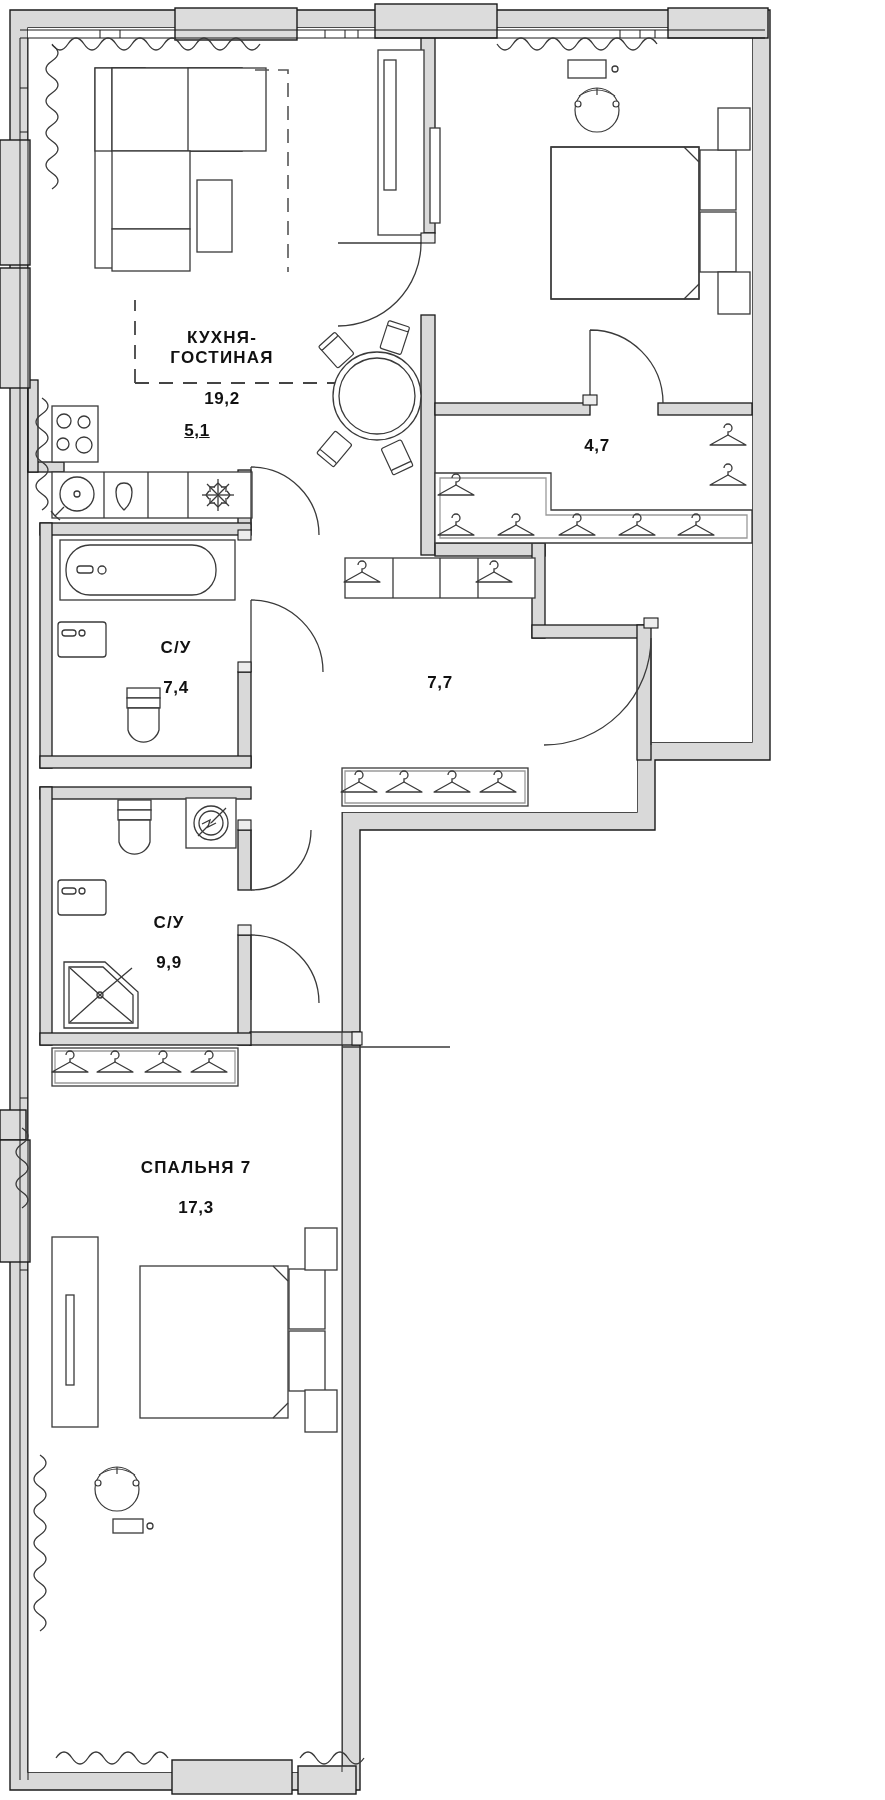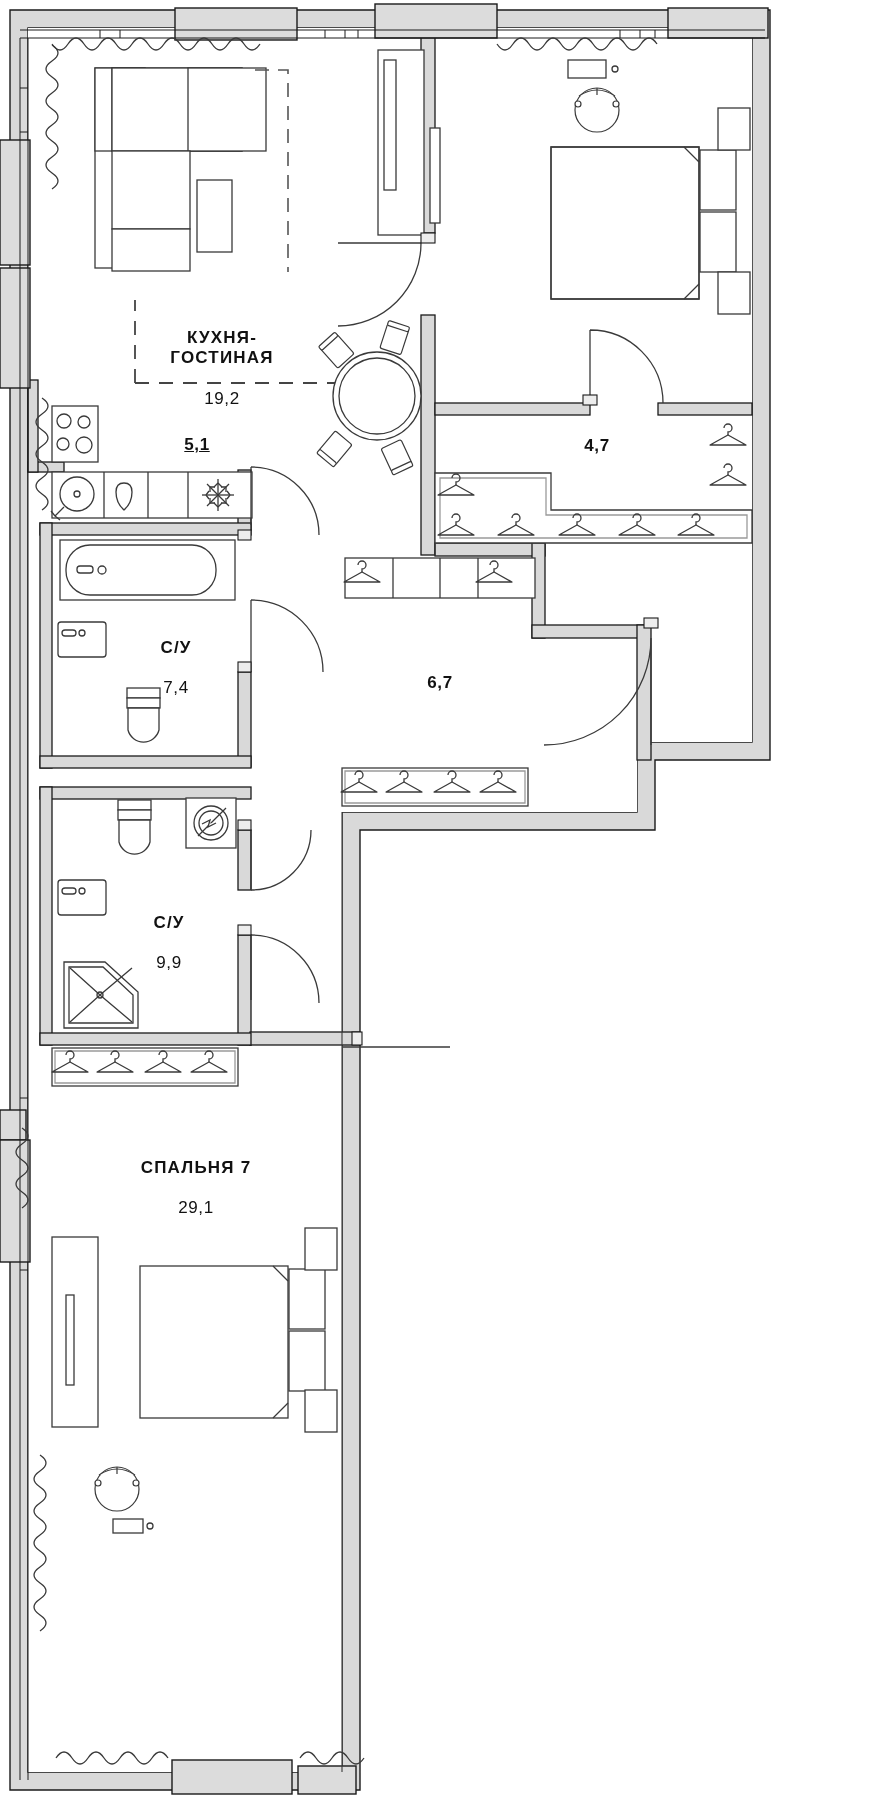--- a/index.html
+++ b/index.html
@@ -3,21 +3,21 @@
 <meta charset="utf-8">
 <title>Floor Plan</title>
 <style>
   html,body{margin:0;padding:0;background:#ffffff;}
   body{font-family:"Liberation Sans", sans-serif;}
   #plan-root{position:relative;width:885px;height:1800px;background:#15803d;overflow:hidden;}
   #plan-svg{position:absolute;left:0;top:0;width:885px;height:1800px;}
   .room-label{position:absolute;text-align:center;color:#111111;font-family:"Liberation Sans", sans-serif;
      font-weight:bold;letter-spacing:0.5px;line-height:1.22;white-space:pre-line;}
   .room-label .nm{display:block;font-size:17px;font-weight:bold;letter-spacing:1.2px;}
-  .room-label .ar{display:block;font-size:17px;font-weight:normal;letter-spacing:0.6px;}
+  .room-label .ar{display:block;font-size:17px;font-weight:bold;letter-spacing:0.6px;}
   .area-only{position:absolute;text-align:center;color:#111111;font-size:17px;font-weight:bold;
      font-family:"Liberation Sans", sans-serif;letter-spacing:0.6px;}
 </style>
 </head>
 <body>
 
 <div id="plan-root">
 
   <svg id="plan-svg" viewBox="0 0 885 1800" xmlns="http://www.w3.org/2000/svg">
     <defs>
@@ -392,35 +392,35 @@
       <line x1="342" y1="812" x2="342" y2="1772"></line>
     </g>
   </svg>
 
   <div class="room-label" style="left:122px;top:308px;width:200px;">
     <span class="nm">КУХНЯ-
 ГОСТИНАЯ</span>
     <span class="ar">19,2</span>
   </div>
 
-  <div class="area-only" style="left:147px;top:435px;width:100px;text-decoration:underline;">5,1</div>
+  <div class="area-only" style="left:147px;top:421px;width:100px;text-decoration:underline;">5,1</div>
 
 
   <div class="area-only" style="left:547px;top:436px;width:100px;">4,7</div>
 
   <div class="room-label" style="left:116px;top:618px;width:120px;">
     <span class="nm">С/У</span>
     <span class="ar">7,4</span>
   </div>
 
-  <div class="area-only" style="left:390px;top:673px;width:100px;">6,7</div>
+  <div class="area-only" style="left:390px;top:673px;width:100px;">7,7</div>
 
   <div class="room-label" style="left:109px;top:893px;width:120px;">
     <span class="nm">С/У</span>
     <span class="ar">9,9</span>
   </div>
 
   <div class="room-label" style="left:96px;top:1138px;width:200px;">
     <span class="nm">СПАЛЬНЯ 7</span>
-    <span class="ar">29,1</span>
+    <span class="ar">17,3</span>
   </div>
 
 </div>
 
 </body></html>

